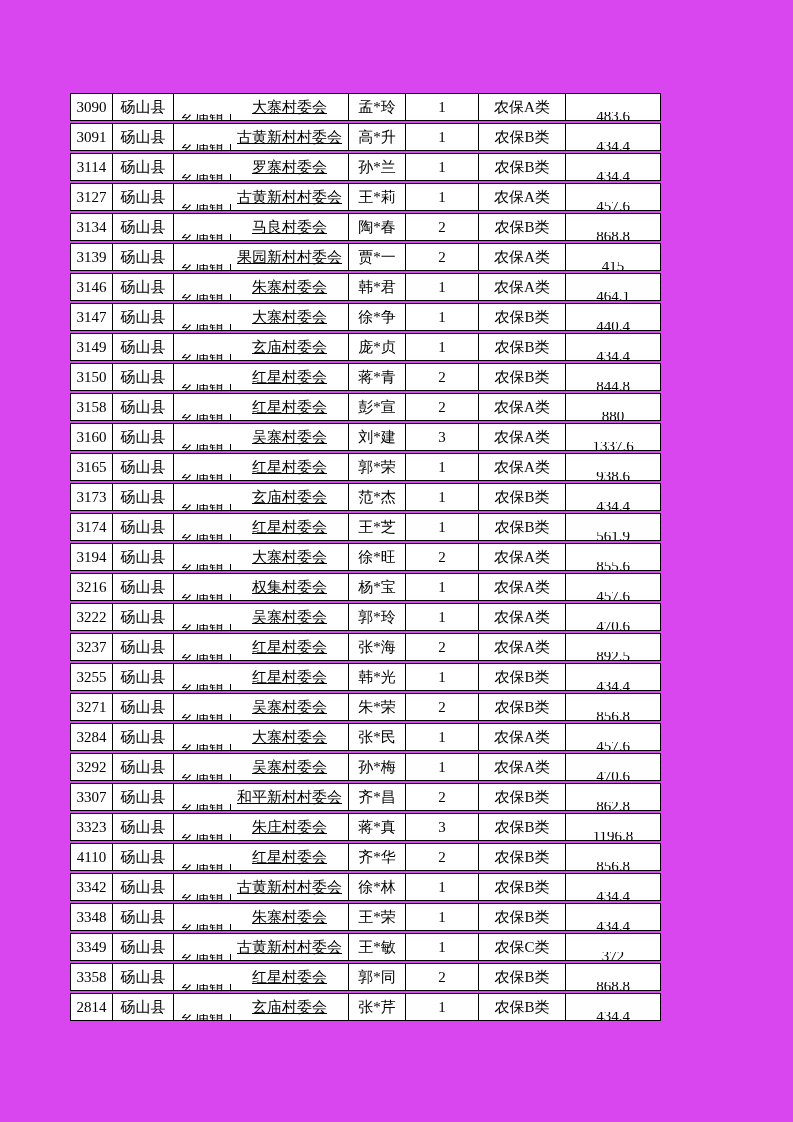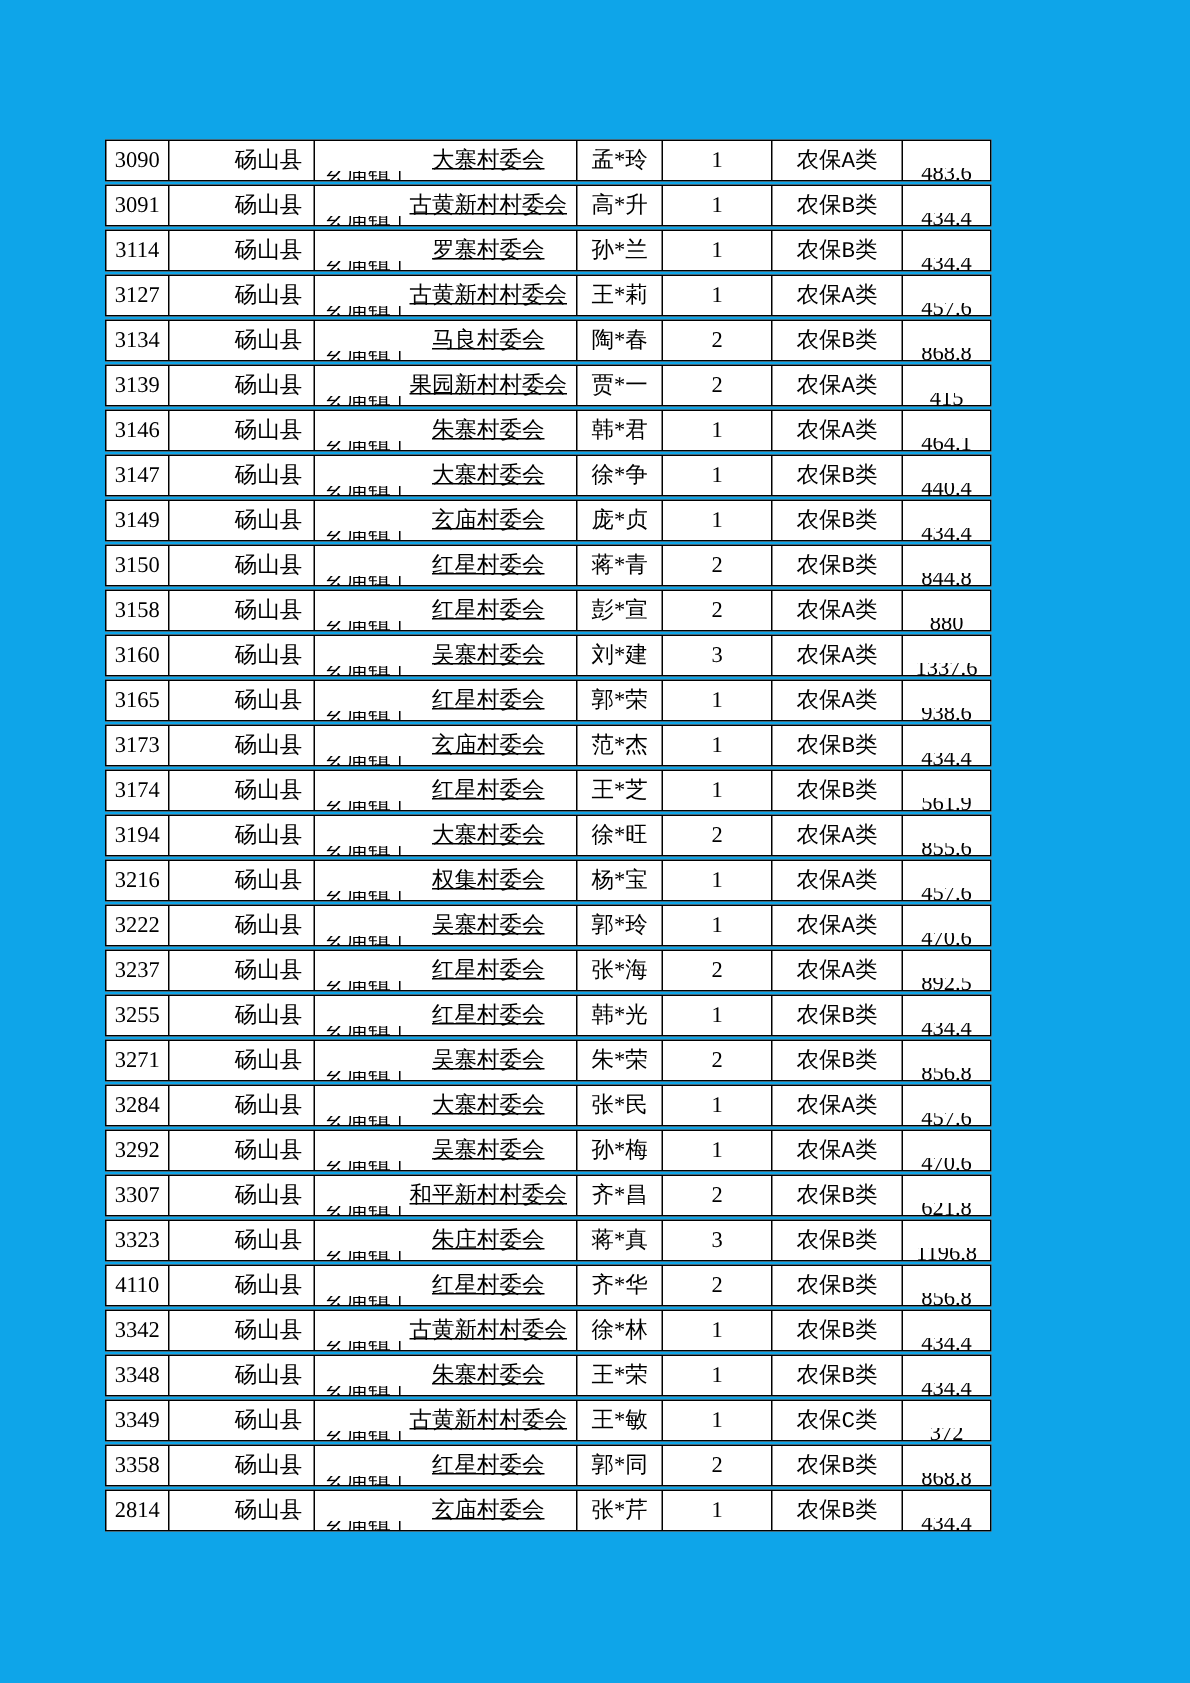--- a/index.html
+++ b/index.html
@@ -10,21 +10,21 @@
   body {
     width: 793px;
     height: 1122px;
     font-family: "Liberation Serif", "DejaVu Serif", serif;
     color: #000000;
   }
   .page {
     position: relative;
     width: 793px;
     height: 1122px;
-    background: #0ea5e9;
+    background: #d946ef;
     overflow: hidden;
   }
   .table {
     position: absolute;
     left: 70px;
     top: 93px;
     width: 591px;
   }
   .row {
     box-sizing: border-box;
@@ -42,26 +42,26 @@
     align-items: center;
     justify-content: center;
     border-right: 1px solid #000000;
     font-size: 15px;
     line-height: 1;
     white-space: nowrap;
     overflow: hidden;
   }
   .cell:last-child { border-right: none; margin-top: 18px; }
   .c-id       { width: 42px; }
-  .c-county   { width: 61px; margin-left: 36px; }
+  .c-county   { width: 61px; }
   .c-town     { width: 57px; margin-top: 20px; }
   .c-village  { width: 118px; text-decoration: underline; }
   .c-name     { width: 57px; }
   .c-count    { width: 73px; }
-  .c-category { width: 87px; font-family: Liberation Mono, monospace; }
+  .c-category { width: 87px; }
   .c-amount   { flex: 1; }
 </style>
 </head>
 <body>
 
 <div class="page">
   <div class="table">
 
       <div class="row">
         <div class="cell c-id">3090</div>
@@ -317,21 +317,21 @@
       </div>
 
       <div class="row">
         <div class="cell c-id">3307</div>
         <div class="cell c-county">砀山县</div>
         <div class="cell c-town">玄庙镇</div>
         <div class="cell c-village">和平新村村委会</div>
         <div class="cell c-name">齐*昌</div>
         <div class="cell c-count">2</div>
         <div class="cell c-category">农保B类</div>
-        <div class="cell c-amount">621.8</div>
+        <div class="cell c-amount">862.8</div>
       </div>
 
       <div class="row">
         <div class="cell c-id">3323</div>
         <div class="cell c-county">砀山县</div>
         <div class="cell c-town">玄庙镇</div>
         <div class="cell c-village">朱庄村委会</div>
         <div class="cell c-name">蒋*真</div>
         <div class="cell c-count">3</div>
         <div class="cell c-category">农保B类</div>

